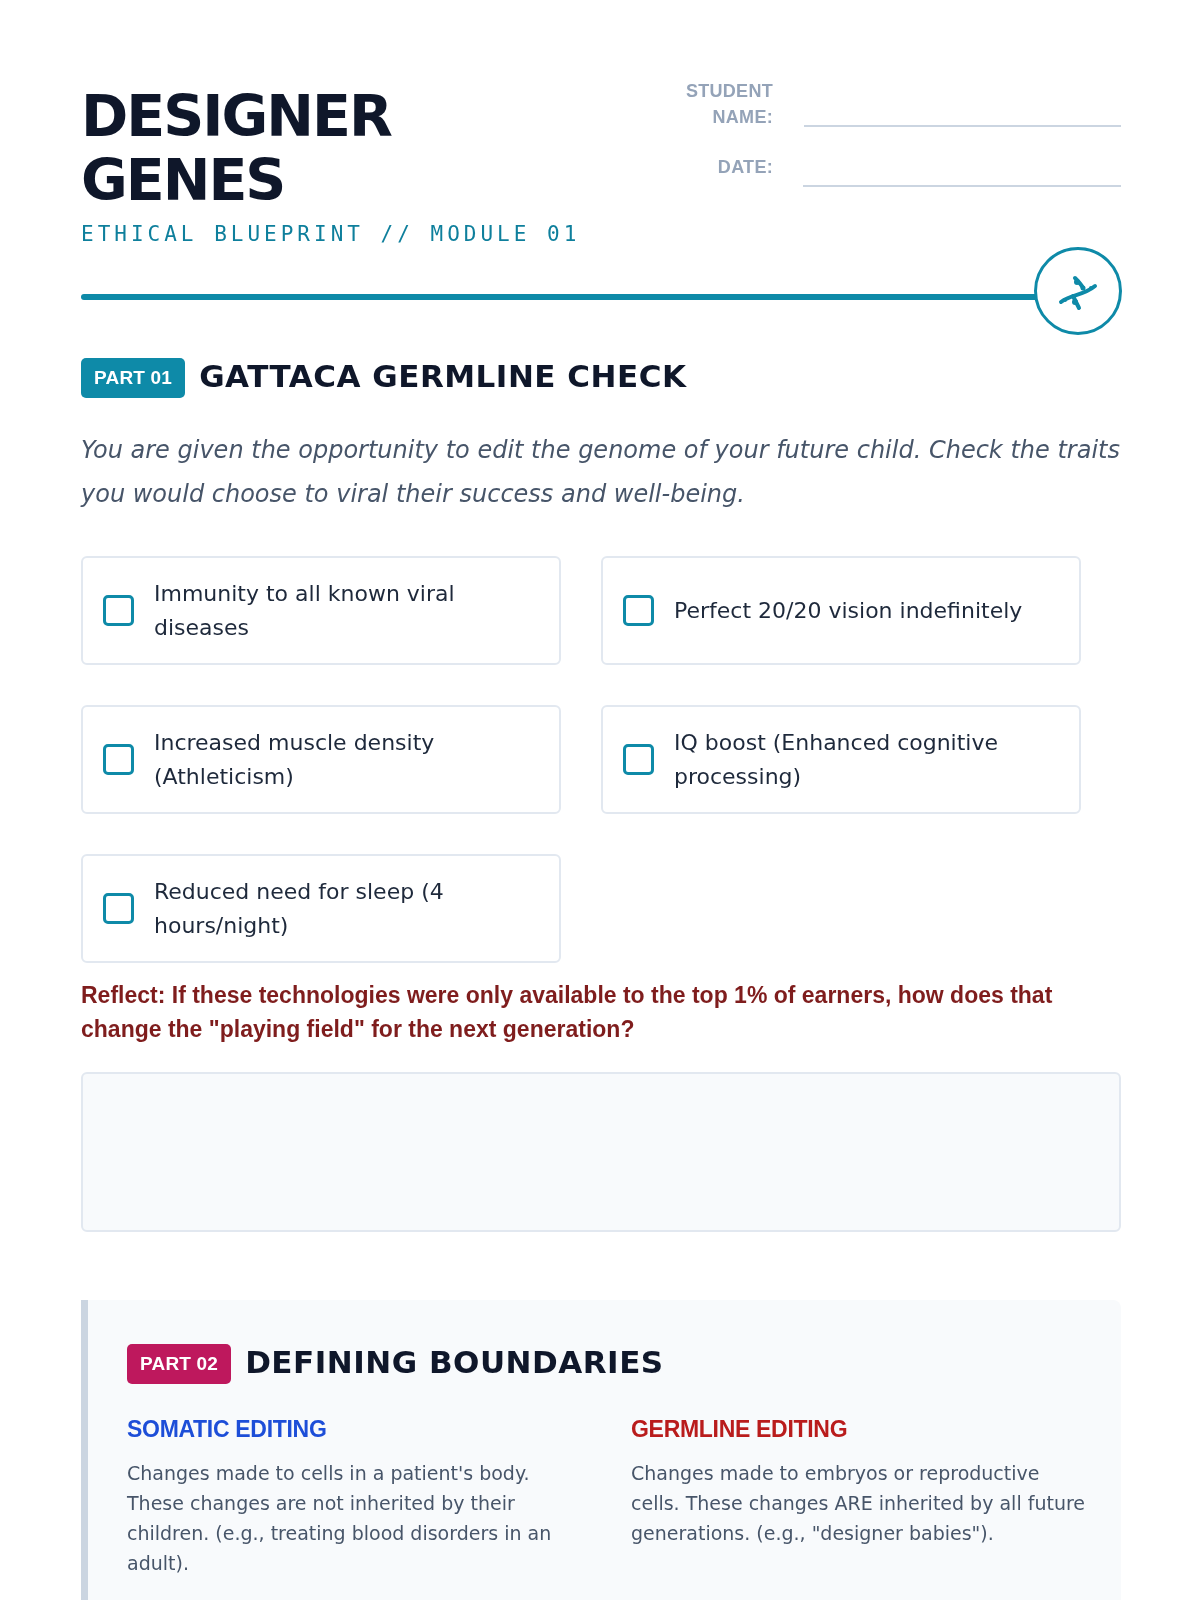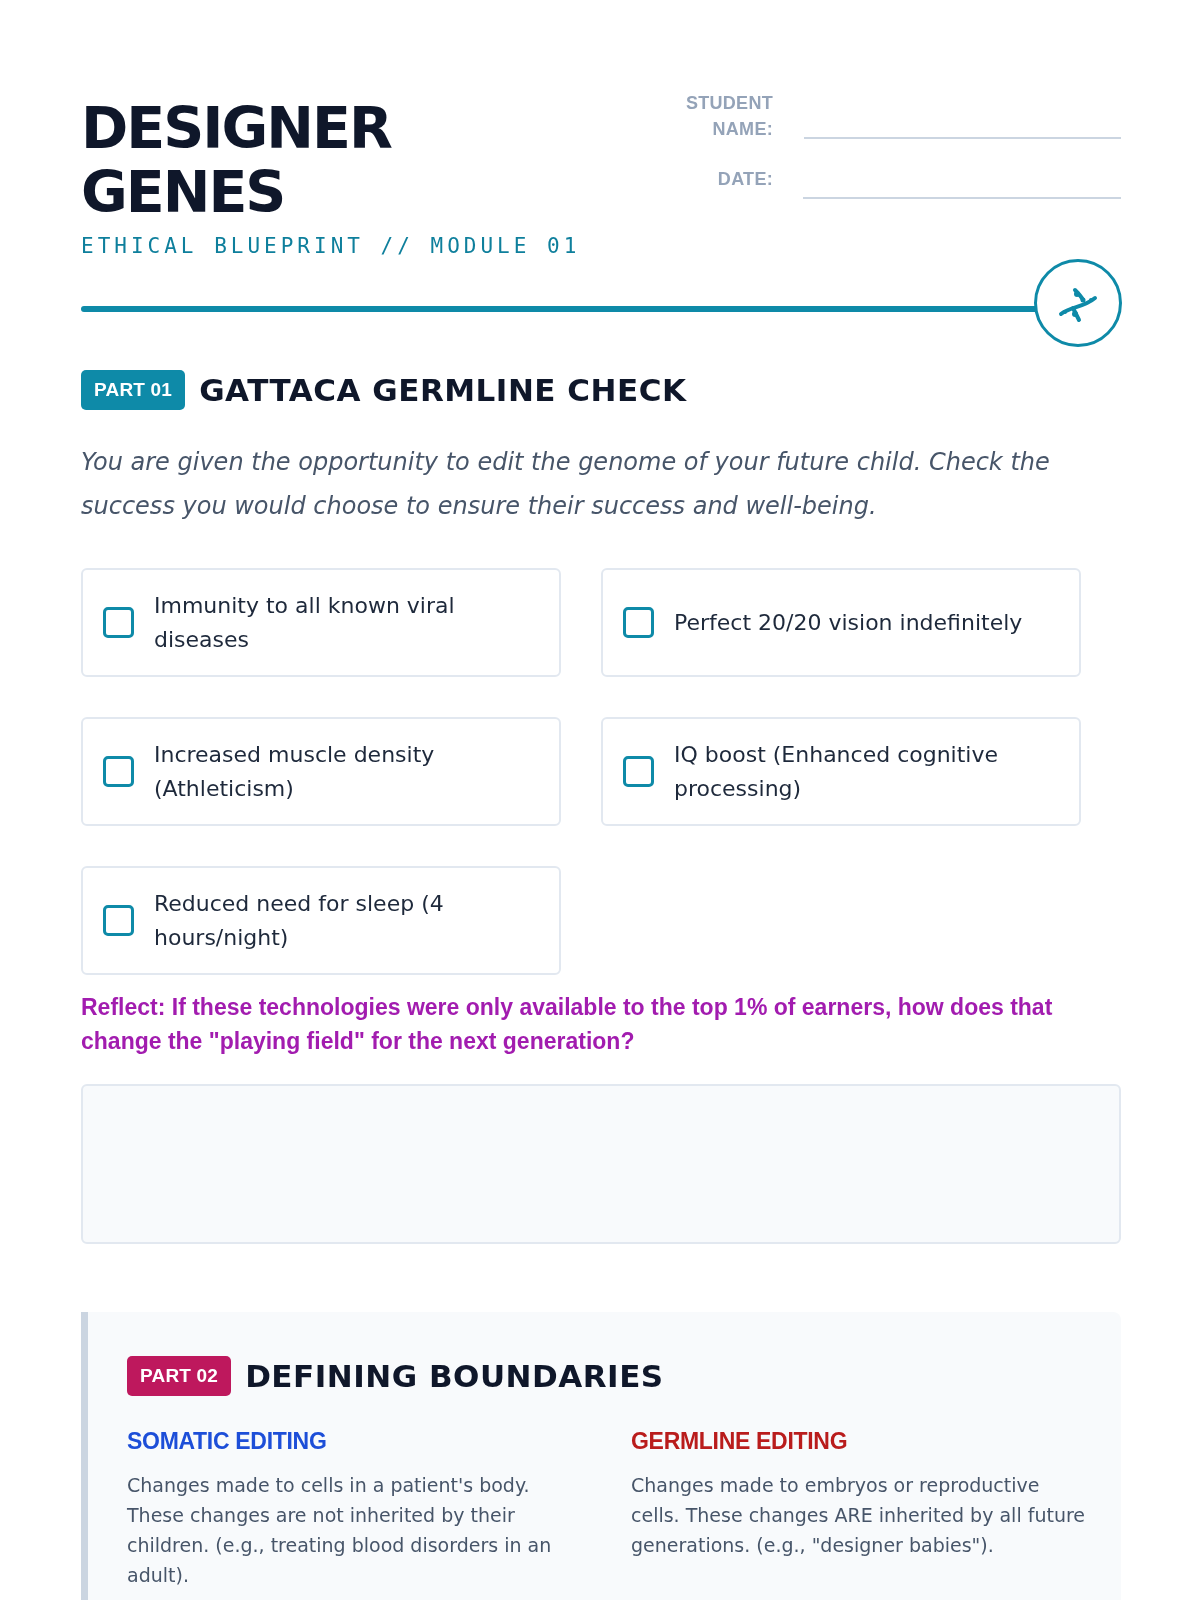--- a/index.html
+++ b/index.html
@@ -1,19 +1,19 @@
 <!DOCTYPE html>
 <html><head>
   <meta charset="utf-8">
   <style>
     * { box-sizing: border-box; margin: 0; padding: 0; }
     html, body { width: 1200px; height: 1600px; overflow: hidden; background: #ffffff; }
     body { font-family: "Liberation Sans", "DejaVu Sans", sans-serif; color: #0f172a; position: relative; }
 
-    .page { position: absolute; left: 81px; top: 12px; width: 1040px; }
+    .page { position: absolute; left: 81px; top: 0; width: 1040px; }
 
     
     .header { position: relative; height: 340px; }
     .title {
       position: absolute; left: 0; top: 84px;
       font-family: "DejaVu Sans", sans-serif; font-weight: 900; font-size: 57px;
       line-height: 64px; letter-spacing: -2px; color: #0f172a;
     }
     .subtitle {
       position: absolute; left: 0; top: 222px;
@@ -30,21 +30,21 @@
       position: absolute; left: 0; top: 294px; width: 960px; height: 6px;
       background: #0e8aa8; border-radius: 3px;
     }
     .dna-badge {
       position: absolute; left: 953px; top: 247px; width: 88px; height: 88px;
       border: 3px solid #0e8aa8; border-radius: 50%; background: #fff;
       display: flex; align-items: center; justify-content: center;
     }
 
     
-    .section-head { display: flex; align-items: center; }
+    .section-head { display: flex; }
     .part-tag {
       font-family: "Liberation Sans", sans-serif; font-weight: 700; font-size: 19px;
       color: #fff; border-radius: 5px; padding: 0 13px; height: 40px; line-height: 40px;
       letter-spacing: 0.2px;
     }
     .part-tag.teal { background: #0e8aa8; }
     .part-tag.dark { background: #be185d; }
     .section-title {
       margin-left: 14px; font-family: "DejaVu Sans", sans-serif; font-weight: 700;
       font-size: 31px; color: #0f172a; letter-spacing: 0.5px;
@@ -70,21 +70,21 @@
       flex: 0 0 auto; background: #fff;
     }
     .trait-label {
       margin-left: 20px; font-family: "DejaVu Sans", sans-serif; font-size: 22px;
       line-height: 34px; color: #1e293b;
     }
 
     .reflect {
       position: absolute; left: 0; top: 978px; width: 1040px;
       font-family: "Liberation Sans", sans-serif; font-weight: 700; font-size: 23px;
-      line-height: 34px; color: #a21caf;
+      line-height: 34px; color: #7f1d1d;
     }
     .answer-box {
       position: absolute; left: 0; top: 1072px; width: 1040px; height: 160px;
       background: #f8fafc; border: 2px solid #e2e8f0; border-radius: 6px;
     }
 
     
     .part2 {
       position: absolute; left: 0; top: 1300px; width: 1040px; height: 320px;
       background: #f8fafc; border-left: 7px solid #cbd5e1; border-radius: 0 8px 0 0;
@@ -142,21 +142,21 @@
         </g>
       </svg>
     </div>
   </div>
 
   <div class="section-head s1-head">
     <span class="part-tag teal">PART 01</span>
     <span class="section-title">GATTACA GERMLINE CHECK</span>
   </div>
 
-  <p class="intro">You are given the opportunity to edit the genome of your future child. Check the success you would choose to ensure their success and well-being.</p>
+  <p class="intro">You are given the opportunity to edit the genome of your future child. Check the traits you would choose to viral their success and well-being.</p>
 
   <div class="traits">
     <label class="trait">
       <span class="checkbox"></span>
       <span class="trait-label">Immunity to all known viral diseases</span>
     </label>
     <label class="trait">
       <span class="checkbox"></span>
       <span class="trait-label">Perfect 20/20 vision indefinitely</span>
     </label>

